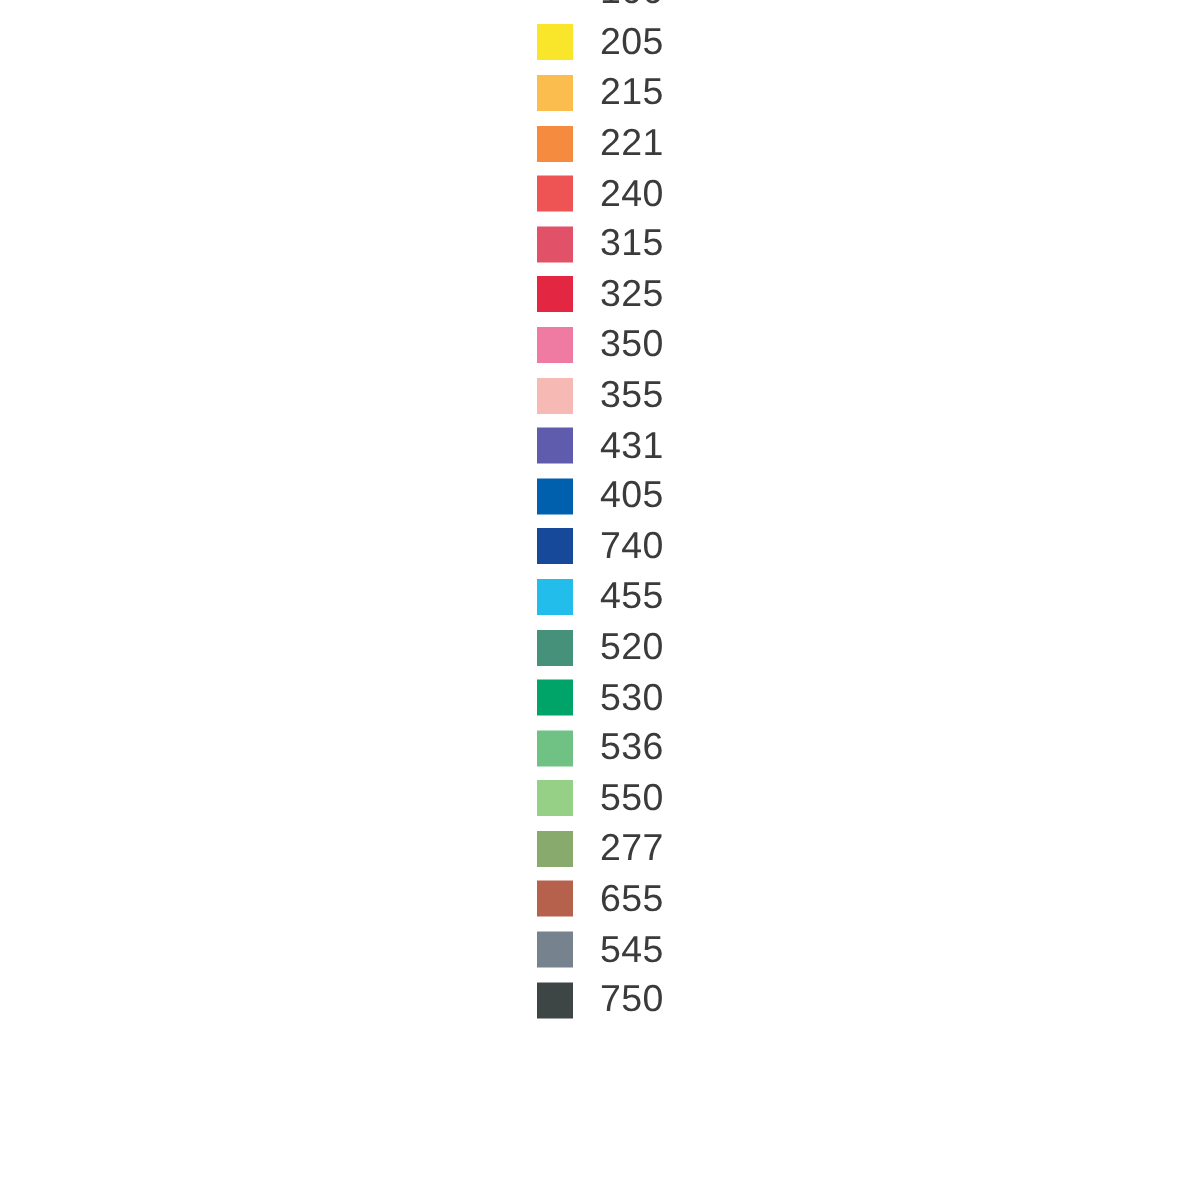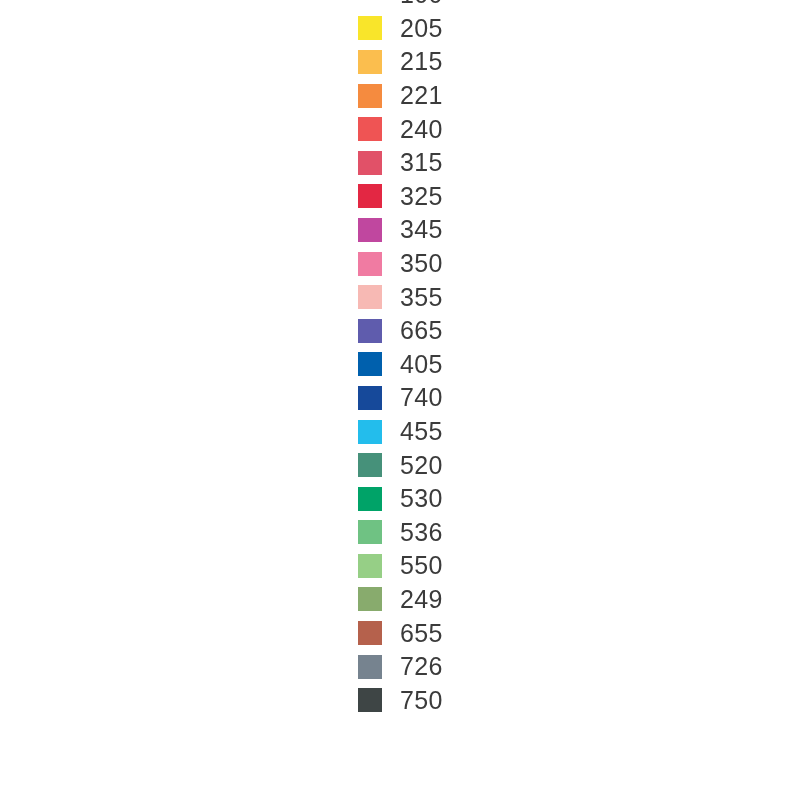--- a/index.html
+++ b/index.html
@@ -83,34 +83,30 @@
       </li>
       <li class="legend-row">
         <span class="legend-swatch" style="background: rgb(225, 81, 104);"></span>
         <span class="legend-label">315</span>
       </li>
       <li class="legend-row">
         <span class="legend-swatch" style="background: rgb(227, 39, 67);"></span>
         <span class="legend-label">325</span>
       </li>
       <li class="legend-row">
-        <span class="legend-swatch" style="background: rgb(192, 71, 159);"></span>
-        <span class="legend-label">345</span>
-      </li>
-      <li class="legend-row">
         <span class="legend-swatch" style="background: rgb(240, 123, 162);"></span>
         <span class="legend-label">350</span>
       </li>
       <li class="legend-row">
         <span class="legend-swatch" style="background: rgb(247, 185, 180);"></span>
         <span class="legend-label">355</span>
       </li>
       <li class="legend-row">
         <span class="legend-swatch" style="background: rgb(95, 92, 173);"></span>
-        <span class="legend-label">665</span>
+        <span class="legend-label">431</span>
       </li>
       <li class="legend-row">
         <span class="legend-swatch" style="background: rgb(0, 96, 173);"></span>
         <span class="legend-label">405</span>
       </li>
       <li class="legend-row">
         <span class="legend-swatch" style="background: rgb(22, 73, 154);"></span>
         <span class="legend-label">740</span>
       </li>
       <li class="legend-row">
@@ -128,28 +124,28 @@
       <li class="legend-row">
         <span class="legend-swatch" style="background: rgb(111, 194, 131);"></span>
         <span class="legend-label">536</span>
       </li>
       <li class="legend-row">
         <span class="legend-swatch" style="background: rgb(150, 207, 134);"></span>
         <span class="legend-label">550</span>
       </li>
       <li class="legend-row">
         <span class="legend-swatch" style="background: rgb(136, 171, 109);"></span>
-        <span class="legend-label">249</span>
+        <span class="legend-label">277</span>
       </li>
       <li class="legend-row">
         <span class="legend-swatch" style="background: rgb(181, 97, 76);"></span>
         <span class="legend-label">655</span>
       </li>
       <li class="legend-row">
         <span class="legend-swatch" style="background: rgb(118, 131, 143);"></span>
-        <span class="legend-label">726</span>
+        <span class="legend-label">545</span>
       </li>
       <li class="legend-row">
         <span class="legend-swatch" style="background: rgb(62, 69, 69);"></span>
         <span class="legend-label">750</span>
       </li>
     </ul>
 </div>
 
 </body></html>

